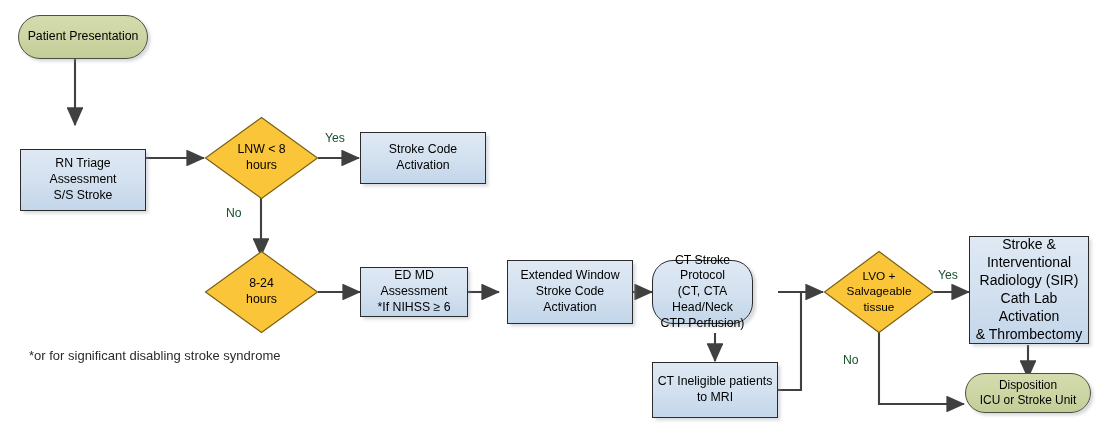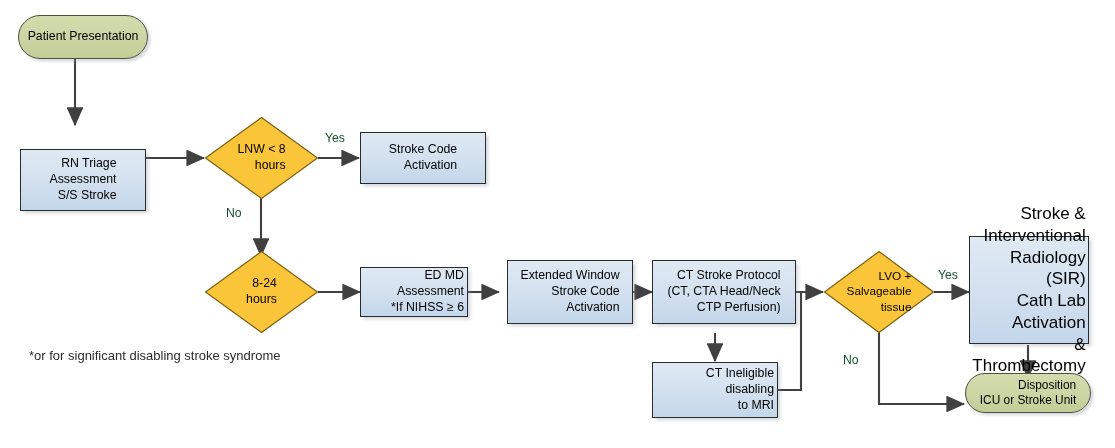--- a/index.html
+++ b/index.html
@@ -26,21 +26,21 @@
     width: 1115px;
     height: 448px;
     pointer-events: none;
   }
   .node {
     position: absolute;
     box-sizing: border-box;
     display: flex;
     align-items: center;
     justify-content: center;
-    text-align: right;
+    text-align: center;
     line-height: 1.28;
     color: #000;
   }
   
   .proc {
     background: linear-gradient(to bottom, #dfe9f4 0%, #d2e0ef 55%, #c3d6ea 100%);
     border: 1.2px solid #2b2b2b;
     box-shadow: 2.5px 2.5px 3px rgba(140,150,160,0.35);
     font-size: 12.3px;
     padding: 2px 3px;
@@ -161,42 +161,42 @@
     <span style="white-space:pre-line;">ED MD Assessment
 *If NIHSS ≥ 6</span>
   </div>
 
   <div class="node proc" style="left:499px; top:260px; width:126px; height:64px;margin-left:8px;">
     <span style="white-space:pre-line;">Extended Window
 Stroke Code
 Activation</span>
   </div>
 
-  <div class="node proc" style="left:652px; top:260px; width:144px; height:64px;">
+  <div class="node proc" style="left:652px; top:260px; width:101px; height:64px;border-radius:21px;">
     <span style="white-space:pre-line;">CT Stroke Protocol
 (CT, CTA Head/Neck
 CTP Perfusion)</span>
   </div>
 
   <div class="node proc" style="left:652px; top:362px; width:126px; height:56px;">
-    <span style="white-space:pre-line;">CT Ineligible disabling
+    <span style="white-space:pre-line;">CT Ineligible patients
 to MRI</span>
   </div>
 
   <div class="node dec" style="left:823px; top:250px; width:112px; height:84px;">
     <svg class="dia" viewBox="0 0 112 84" xmlns="http://www.w3.org/2000/svg">
       <polygon points="56,1.5 110.5,42 56,82.5 1.5,42" fill="#fbc53a" stroke="#7a6012" stroke-width="1.2"></polygon>
     </svg>
     <span class="dtext" style="white-space:pre-line; font-size:11.8px;">LVO +
 Salvageable
 tissue</span>
   </div>
 
   <div class="node proc" style="left:969px; top:236px; width:120px; height:108px;">
-    <span style="white-space:pre-line; font-size:17px;">Stroke &amp;
+    <span style="white-space:pre-line; font-size:14px;">Stroke &amp;
 Interventional
 Radiology (SIR)
 Cath Lab Activation
 &amp; Thrombectomy</span>
   </div>
 
   <div class="node term" style="left:965px; top:373px; width:126px; height:40px; border-radius:24px;">
     <span style="white-space:pre-line; font-size:11.9px;">Disposition
 ICU or Stroke Unit</span>
   </div>

